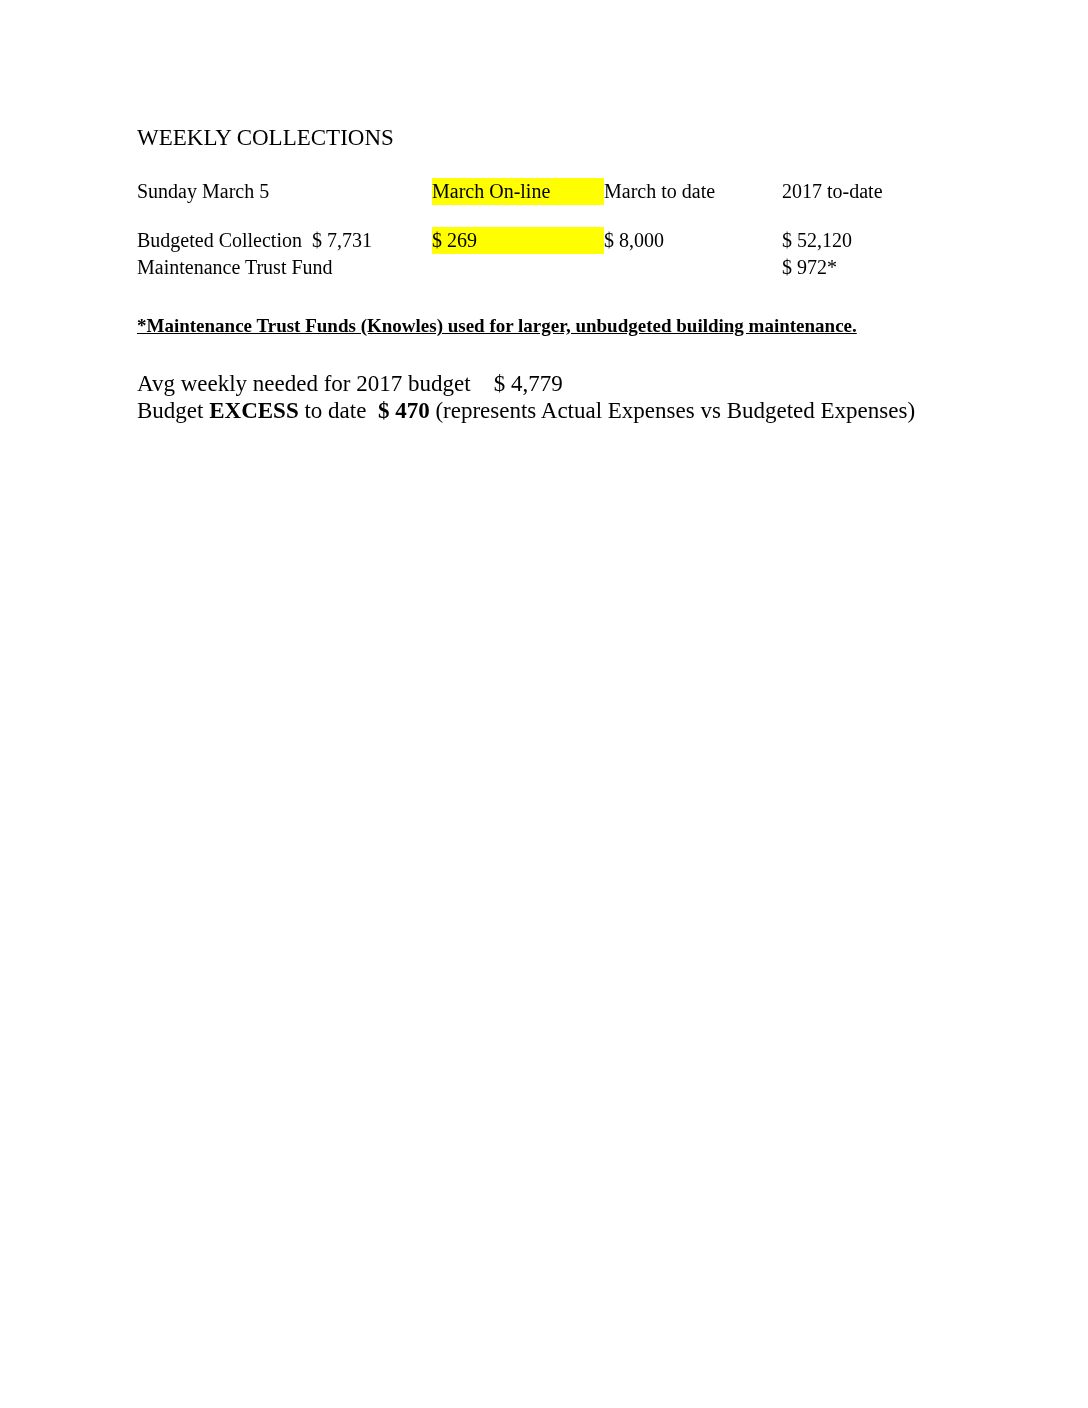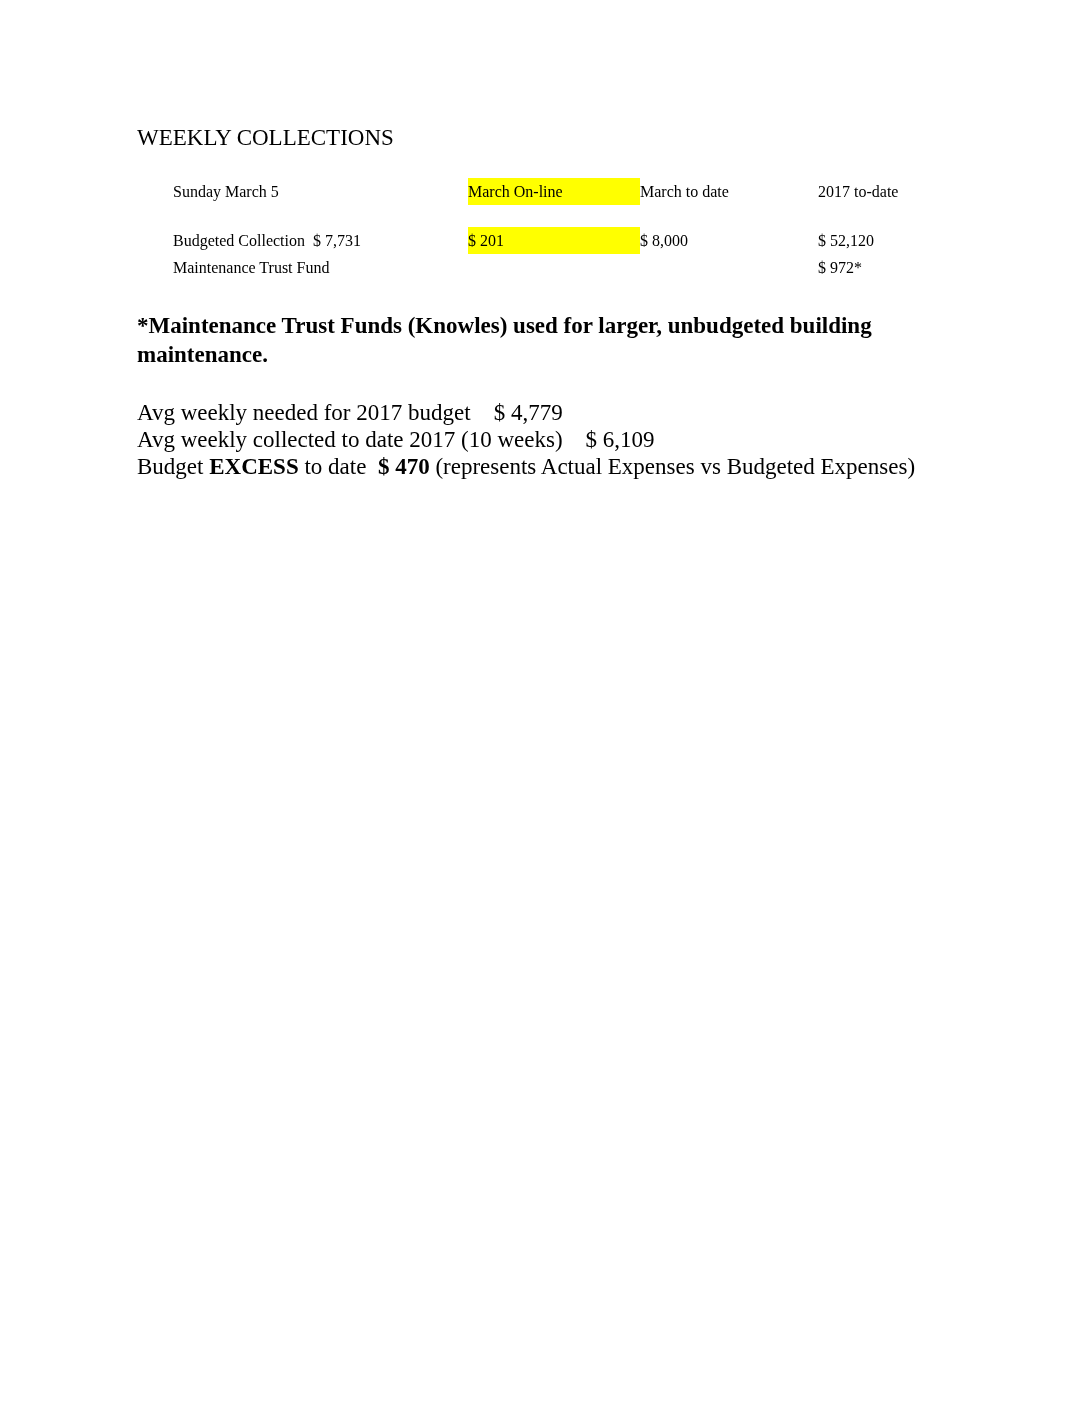--- a/index.html
+++ b/index.html
@@ -36,57 +36,55 @@
   .gap-sm { height: 22px; }
   .gap-md { height: 27px; }
   .gap-lg { height: 30px; }
   .bold { font-weight: bold; }
   .hl {
     background: #ffff00;
   }
   .u { }
   .row {
     display: block;
-    font-size: 16px;
+    font-size: 20px;
     line-height: 27px;
     white-space: pre;
-    margin-left: 36px;
   }
   .col-a { display: inline-block; width: 295px; }
   .col-b { display: inline-block; width: 172px; }
   .col-c { display: inline-block; width: 178px; }
   .col-d { display: inline-block; }
   .title { font-size: 23px; line-height: 27px; }
-  .bold-block { font-size: 23px; line-height: 29px; font-weight: bold; }
+  .bold-block { font-size: 19px; line-height: 29px; font-weight: bold; text-decoration: underline; }
 </style>
 </head>
 <body>
 
 <div class="page">
   <div class="content">
 
     <div class="title">WEEKLY COLLECTIONS</div>
 
     <div class="gap-md"></div>
 
     <div class="row"><span class="col-a">Sunday March 5</span><span class="col-b hl">March On-line</span><span class="col-c">March to date</span><span class="col-d">2017 to-date</span></div>
 
     <div class="gap-sm"></div>
 
-    <div class="row"><span class="col-a"><span>Budgeted Collection</span>  <span>$ 7,731</span></span><span class="col-b hl">$ 201</span><span class="col-c">$ 8,000</span><span class="col-d">$ 52,120</span></div>
+    <div class="row"><span class="col-a"><span>Budgeted Collection</span>  <span>$ 7,731</span></span><span class="col-b hl">$ 269</span><span class="col-c">$ 8,000</span><span class="col-d">$ 52,120</span></div>
 
     <div class="row"><span class="col-a">Maintenance Trust Fund</span><span class="col-b"></span><span class="col-c"></span><span class="col-d">$ 972*</span></div>
 
 
     <div class="gap-lg"></div>
 
     <div class="bold-block">*Maintenance Trust Funds (Knowles) used for larger, unbudgeted building maintenance.</div>
 
     <div class="gap-lg"></div>
 
     <div class="line"><span>Avg weekly needed for 2017 budget</span>    <span>$ 4,779</span></div>
 
-    <div class="line"><span>Avg weekly collected to date 2017 (10 weeks)</span>    <span>$ 6,109</span></div>
 
     <div class="line"><span>Budget </span><span class="bold u">EXCESS</span><span> to date  </span><span class="bold u">$ 470 </span><span>(represents Actual Expenses vs Budgeted Expenses)</span></div>
 
   </div>
 </div>
 
 </body></html>

